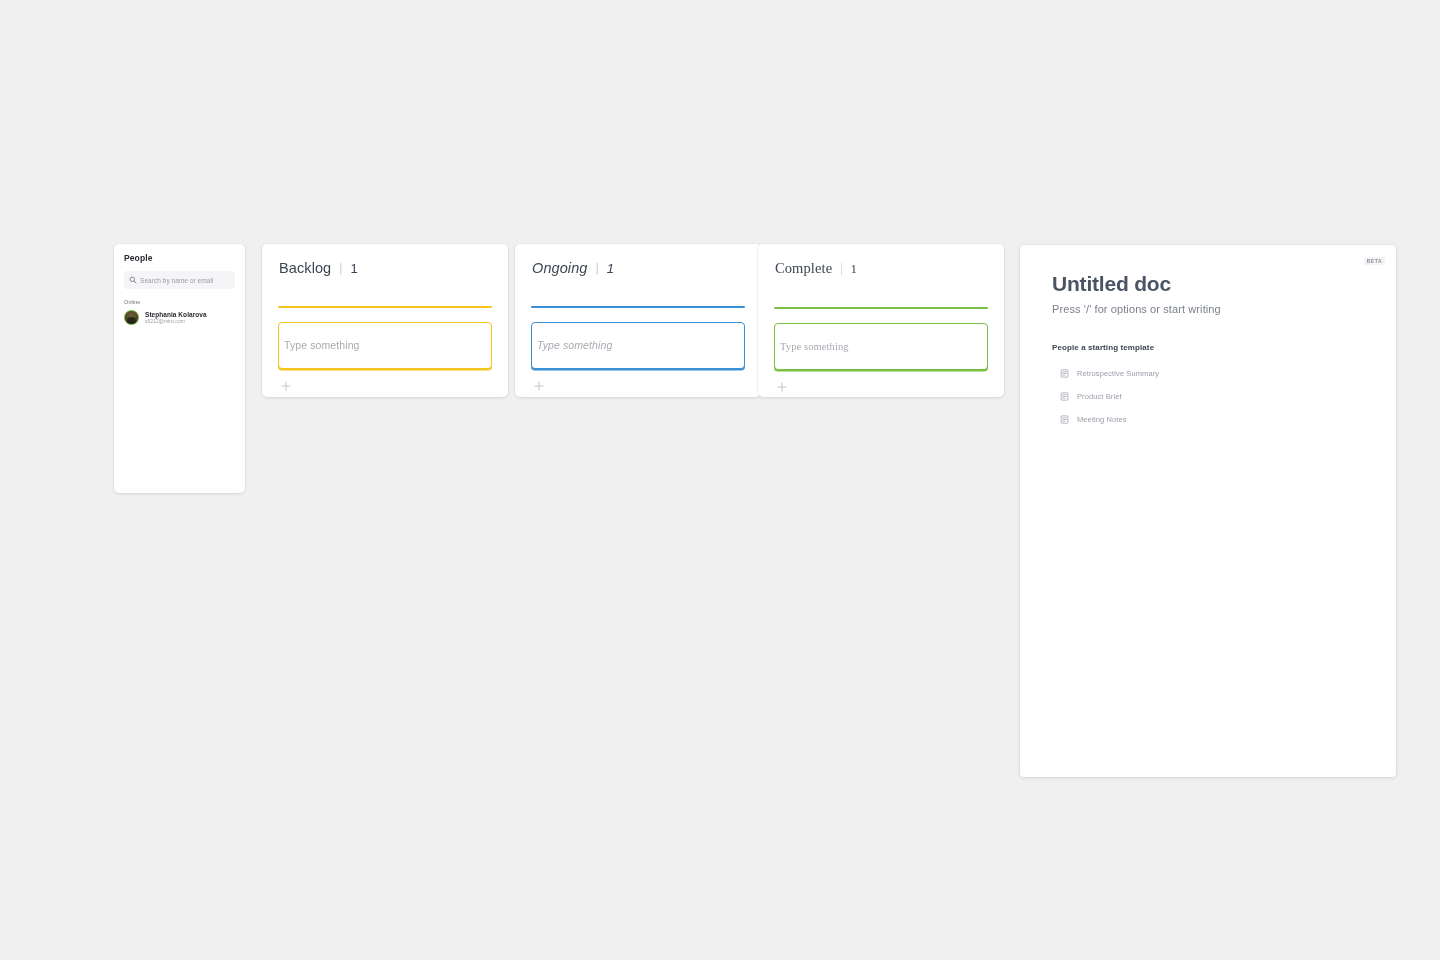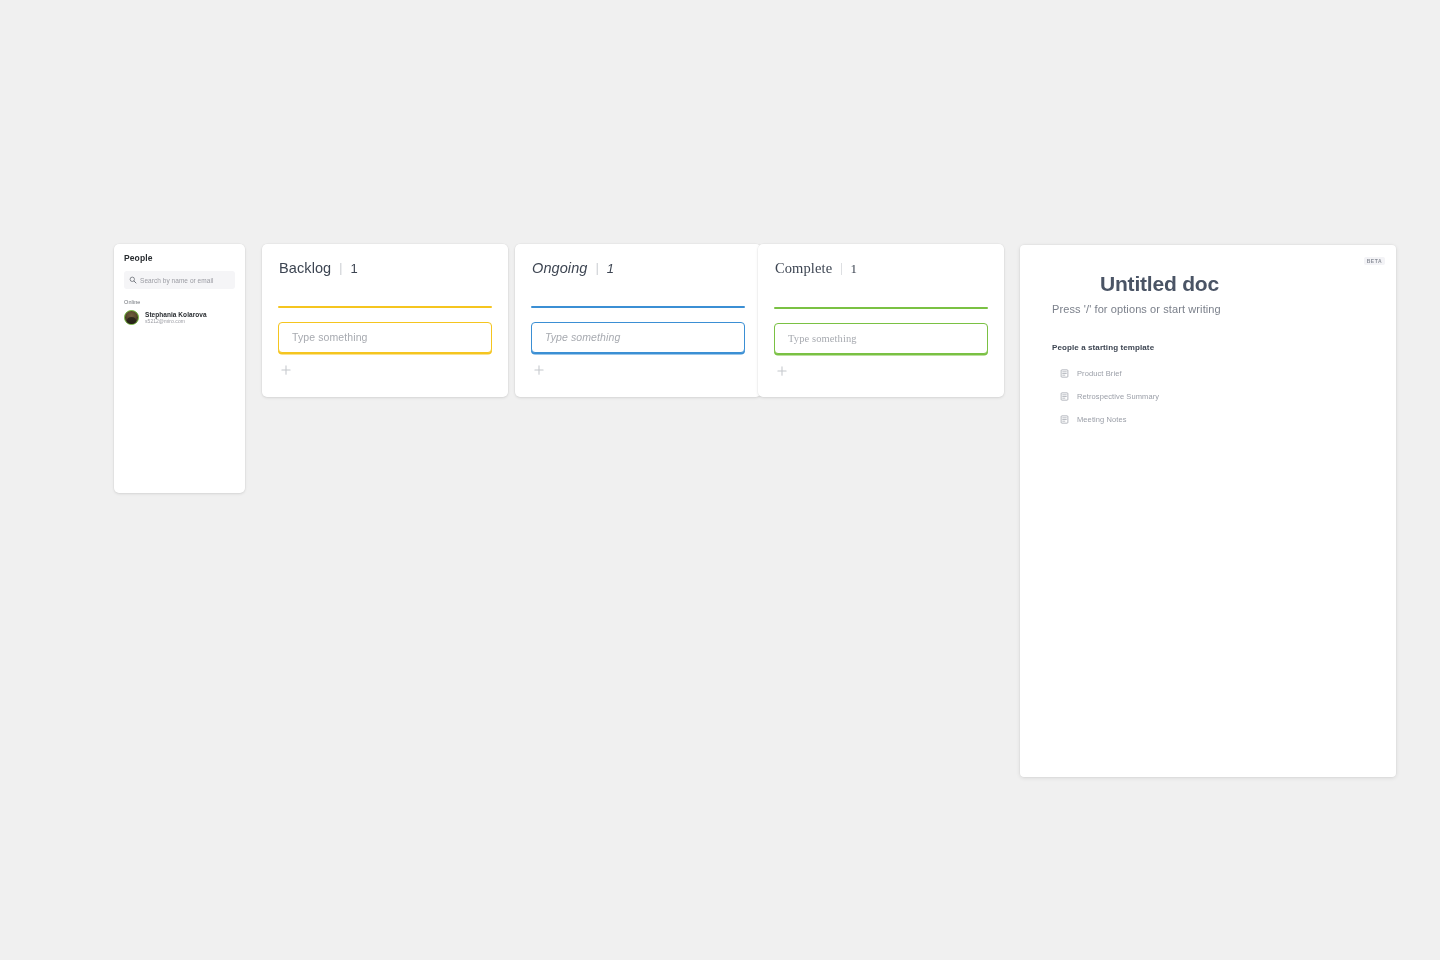--- a/index.html
+++ b/index.html
@@ -162,25 +162,25 @@
     color: #3d4552;
   }
 
   .col-rule {
     height: 1.5px;
     border-radius: 1px;
     margin-bottom: 14px;
   }
 
   .card-input {
-    height: 31px;
+    height: 47px;
     border-radius: 4px;
     display: flex;
     align-items: center;
-    padding-left: 13px;
+    padding-left: 5px;
     background: #ffffff;
   }
 
   .card-placeholder {
     font-size: 10.5px;
     color: #a7aab0;
     letter-spacing: 0.1px;
   }
 
   .add-btn {
@@ -217,21 +217,20 @@
     padding: 2px 3px 1px 3px;
     line-height: 1;
   }
 
   .doc-title {
     font-size: 21px;
     font-weight: bold;
     color: #4a5465;
     letter-spacing: -0.2px;
     margin-bottom: 7px;
-    margin-left: 48px;
   }
 
   .doc-hint {
     font-size: 11px;
     color: #7b808b;
     letter-spacing: 0.1px;
     margin-bottom: 28px;
   }
 
   .doc-section-title {
@@ -333,41 +332,41 @@
       <line x1="2.5" y1="8" x2="13.5" y2="8" stroke="#c4c7cc" stroke-width="1.4" stroke-linecap="round"></line>
     </svg>
   </div>
 
   <div class="doc-panel">
     <span class="beta-badge">BETA</span>
 
     <div class="doc-title">Untitled doc</div>
     <div class="doc-hint">Press '/' for options or start writing</div>
     <div class="doc-section-title">People a starting template</div>
+
+    <div class="template-item">
+      <svg class="doc-icon" viewBox="0 0 16 16">
+        <rect x="2" y="1.5" width="12" height="13" rx="1.4" fill="none" stroke="#9a9ea7" stroke-width="1.3"></rect>
+        <line x1="4.8" y1="5" x2="11.2" y2="5" stroke="#9a9ea7" stroke-width="1.2" stroke-linecap="round"></line>
+        <line x1="4.8" y1="8" x2="11.2" y2="8" stroke="#9a9ea7" stroke-width="1.2" stroke-linecap="round"></line>
+        <line x1="4.8" y1="11" x2="8.6" y2="11" stroke="#9a9ea7" stroke-width="1.2" stroke-linecap="round"></line>
+      </svg>
+      <span class="template-label">Retrospective Summary</span>
+    </div>
 
     <div class="template-item">
       <svg class="doc-icon" viewBox="0 0 16 16">
         <rect x="2" y="1.5" width="12" height="13" rx="1.4" fill="none" stroke="#9a9ea7" stroke-width="1.3"></rect>
         <line x1="4.8" y1="5" x2="11.2" y2="5" stroke="#9a9ea7" stroke-width="1.2" stroke-linecap="round"></line>
         <line x1="4.8" y1="8" x2="11.2" y2="8" stroke="#9a9ea7" stroke-width="1.2" stroke-linecap="round"></line>
         <line x1="4.8" y1="11" x2="8.6" y2="11" stroke="#9a9ea7" stroke-width="1.2" stroke-linecap="round"></line>
       </svg>
       <span class="template-label">Product Brief</span>
     </div>
 
-    <div class="template-item">
-      <svg class="doc-icon" viewBox="0 0 16 16">
-        <rect x="2" y="1.5" width="12" height="13" rx="1.4" fill="none" stroke="#9a9ea7" stroke-width="1.3"></rect>
-        <line x1="4.8" y1="5" x2="11.2" y2="5" stroke="#9a9ea7" stroke-width="1.2" stroke-linecap="round"></line>
-        <line x1="4.8" y1="8" x2="11.2" y2="8" stroke="#9a9ea7" stroke-width="1.2" stroke-linecap="round"></line>
-        <line x1="4.8" y1="11" x2="8.6" y2="11" stroke="#9a9ea7" stroke-width="1.2" stroke-linecap="round"></line>
-      </svg>
-      <span class="template-label">Retrospective Summary</span>
-    </div>
-
 
     <div class="template-item">
       <svg class="doc-icon" viewBox="0 0 16 16">
         <rect x="2" y="1.5" width="12" height="13" rx="1.4" fill="none" stroke="#9a9ea7" stroke-width="1.3"></rect>
         <line x1="4.8" y1="5" x2="11.2" y2="5" stroke="#9a9ea7" stroke-width="1.2" stroke-linecap="round"></line>
         <line x1="4.8" y1="8" x2="11.2" y2="8" stroke="#9a9ea7" stroke-width="1.2" stroke-linecap="round"></line>
         <line x1="4.8" y1="11" x2="8.6" y2="11" stroke="#9a9ea7" stroke-width="1.2" stroke-linecap="round"></line>
       </svg>
       <span class="template-label">Meeting Notes</span>
     </div>

